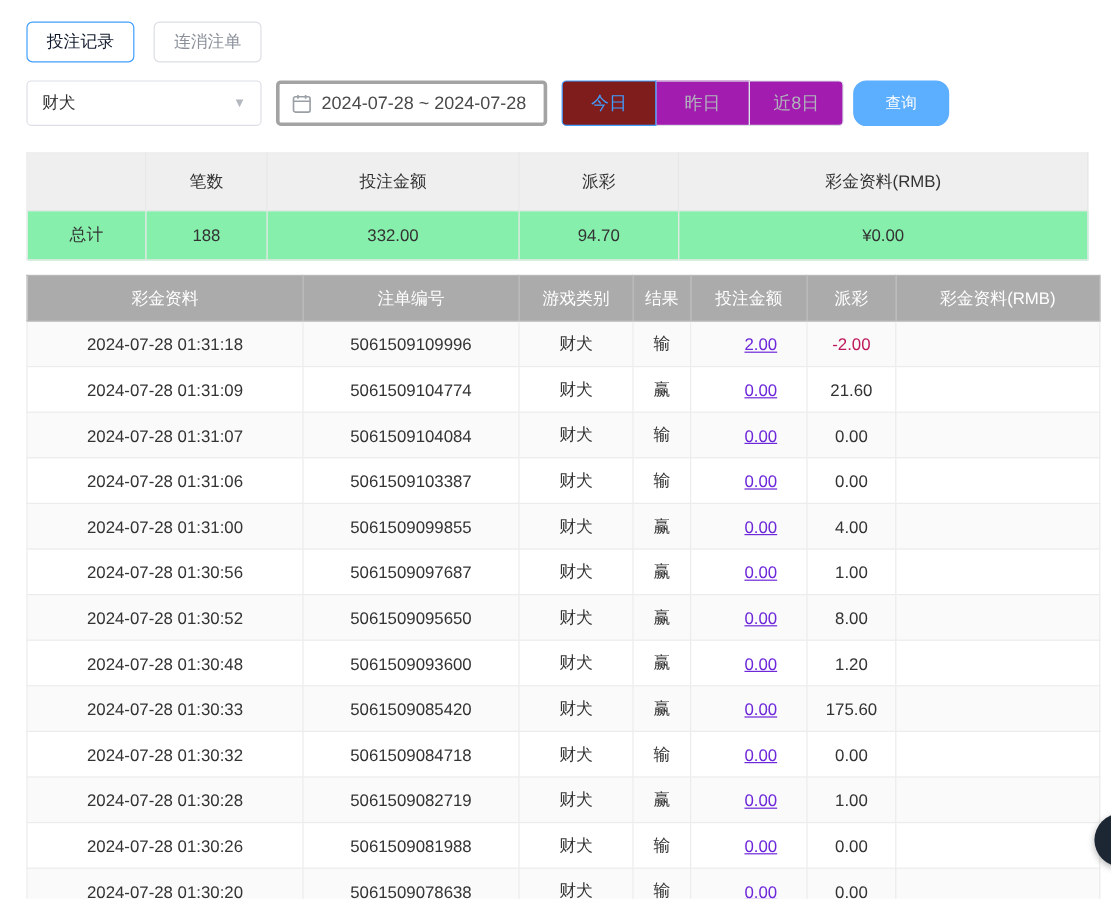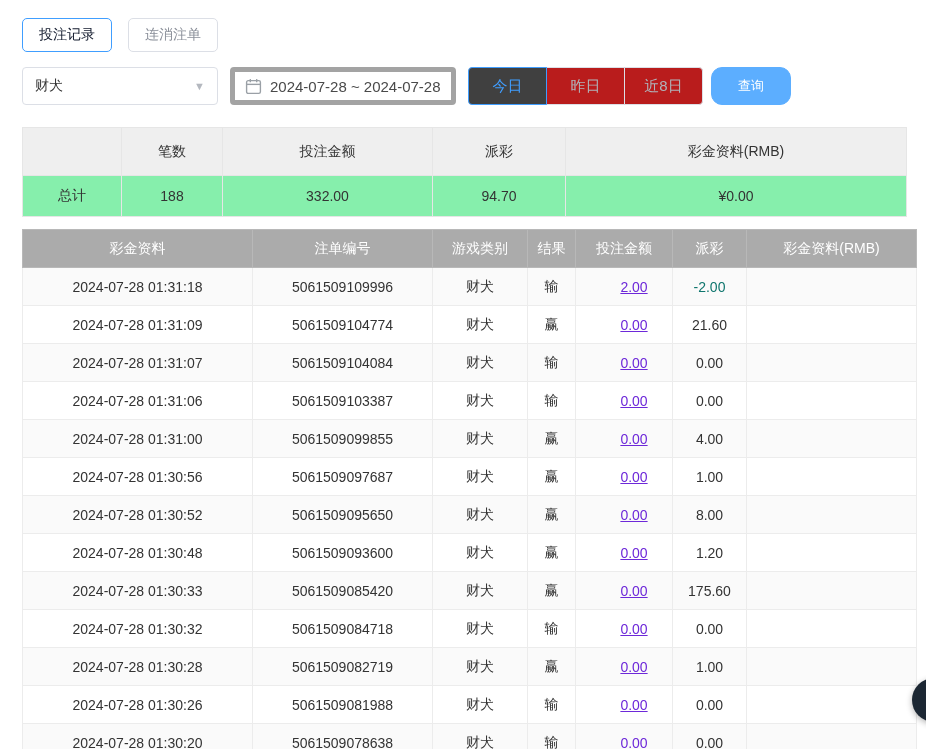--- a/index.html
+++ b/index.html
@@ -12,49 +12,49 @@
   .tab { background:#fff; border:1px solid #dcdfe6; color:#8a8f99; border-radius:5px;
     font-size:14px; padding:7px 16px; cursor:pointer; }
   .tab.active { border-color:#409eff; color:#0f172a; }
 
   
   .filter-row { display:flex; align-items:center; margin-top:15px; }
   .select { width:196px; height:38px; border:1px solid #dcdfe6; border-radius:4px;
     display:flex; align-items:center; justify-content:space-between; padding:0 12px;
     font-size:14px; color:#333; cursor:pointer; background:#fff; }
   .select .chevron { color:#b4b8bf; font-size:11px; }
-  .date-range { width:226px; height:38px; border:5px solid #a3a3a3; border-radius:4px;
+  .date-range { width:226px; height:38px; border:3px solid #a3a3a3; border-radius:4px;
     display:flex; align-items:center; gap:8px; padding:0 10px; margin-left:12px;
     font-size:15px; color:#4a4a4a; cursor:pointer; background:#fff; white-space:nowrap; }
   .btn-group { display:flex; margin-left:12px; }
-  .quick-btn { width:79px; height:38px; background:#b91c1c; border:1px solid #dcdfe6;
+  .quick-btn { width:79px; height:38px; background:#a21caf; border:1px solid #dcdfe6;
     color:#b0b4ba; font-size:15px; cursor:pointer; margin-left:-1px; position:relative; }
   .quick-btn:first-child { margin-left:0; border-radius:4px 0 0 4px; }
   .quick-btn:last-child { border-radius:0 4px 4px 0; }
-  .quick-btn.active { border-color:#409eff; color:#409eff; z-index:2; background:#404040; }
+  .quick-btn.active { border-color:#409eff; color:#409eff; z-index:2; background:#7f1d1d; }
   .search-btn { width:80px; height:38px; margin-left:8px; background:#5caeff;
     border:1px solid #5caeff; color:#fff; font-size:13px; border-radius:11px; cursor:pointer; }
 
   
   table { border-collapse:collapse; table-layout:fixed; }
   .summary-table { width:884px; margin-top:22px; font-size:14px; }
   .summary-table th { background:#efefef; height:48px; font-weight:normal; color:#333;
     border:1px solid #e6e6e6; text-align:center; }
   .summary-table td { height:41px; border:1px solid #e6e6e6; text-align:center;
     background:#86efac; color:#333; }
 
   
   .bet-table { width:894px; margin-top:12px; font-size:14px; }
   .bet-table th { background:#ababab; color:#fff; height:38px; font-weight:normal;
     border:1px solid #b8b8b8; text-align:center; }
   .bet-table td { height:38px; border:1px solid #ececec; text-align:center; color:#333; }
   .bet-table tbody tr:nth-child(odd) td { background:#fafafa; }
   .bet-table tbody tr:nth-child(even) td { background:#fff; }
   .bet-link { color:#6d28d9; text-decoration:underline; cursor:pointer;margin-left:20px; }
-  td.negative { color:#0f766e; }
+  td.negative { color:#be185d; }
 
   
   .float-btn { position:absolute; right:-30px; top:678px; width:44px; height:44px;
     border-radius:50%; background:#1c2733; box-shadow:0 2px 6px rgba(0,0,0,.3); cursor:pointer; }
 </style>
 </head>
 <body>
 
 <div class="page">
 

